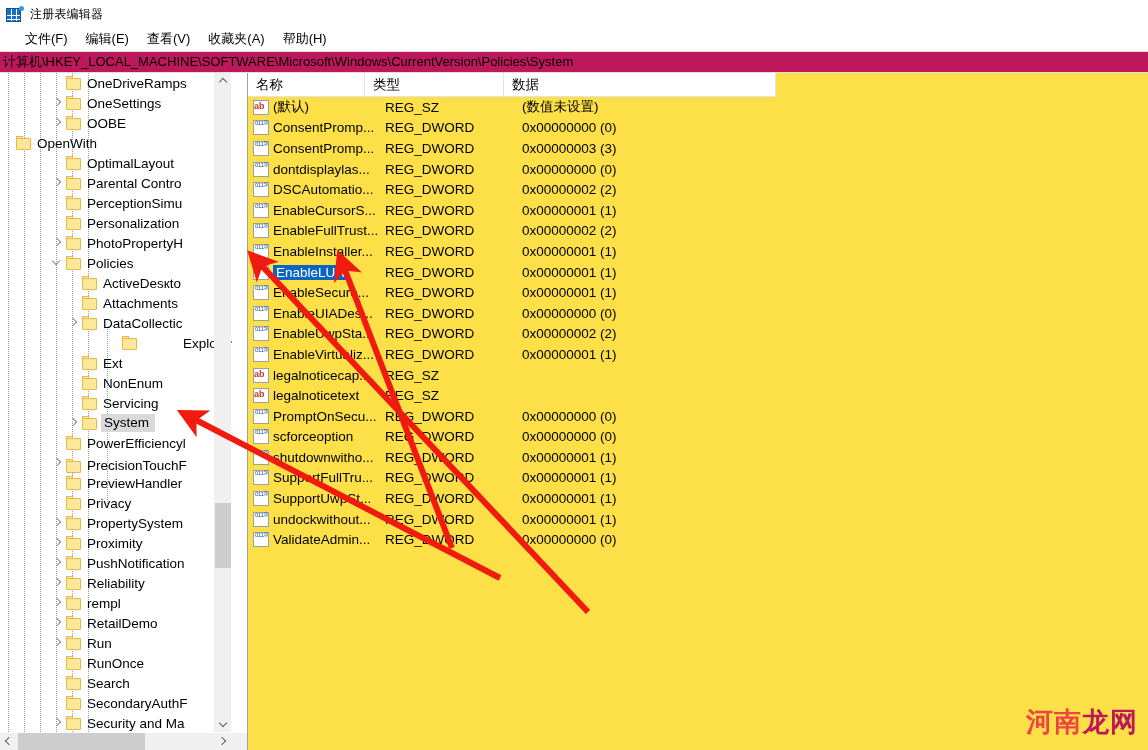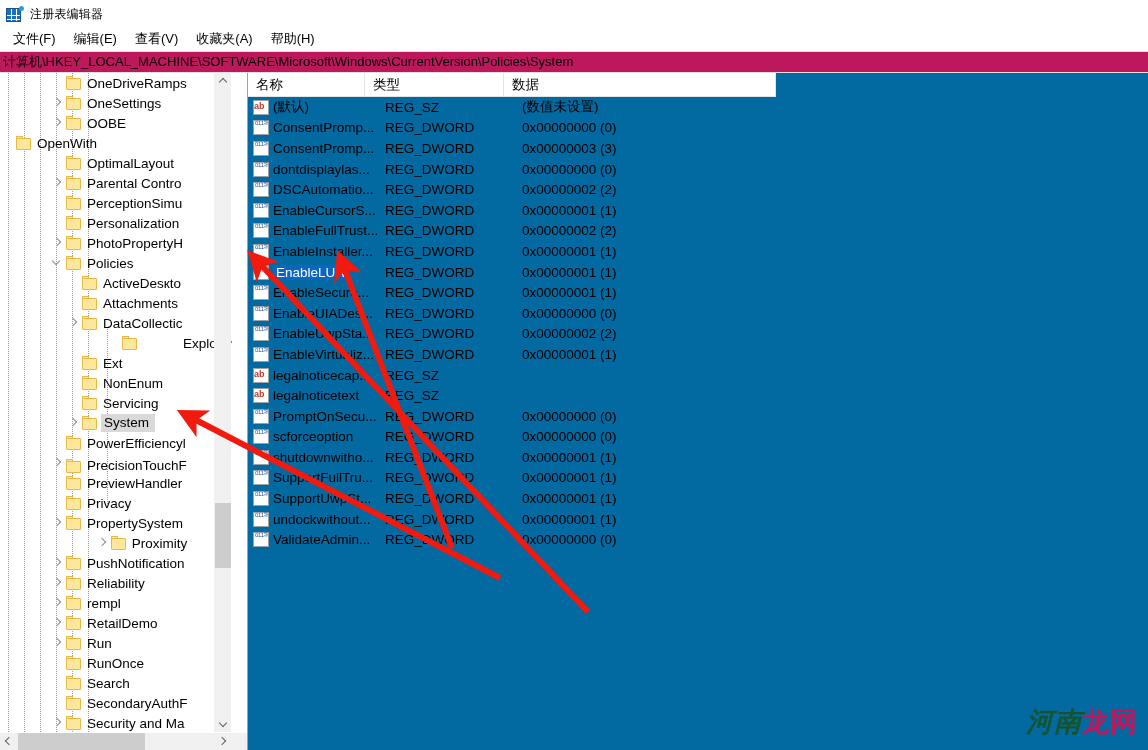--- a/index.html
+++ b/index.html
@@ -62,21 +62,21 @@
     font-size: 12px;
     color: #000;
     letter-spacing: .2px;
   }
 
   
   #menubar {
     height: 22px;
     display: flex;
     align-items: center;
-    padding-left: 4px;
+    padding-left: 16px;
     background: #ffffff;
     font-size: 13px;
   }
   .menu-item {
     padding: 2px 9px 3px 9px;
     cursor: default;
     white-space: nowrap;
     color: #000;
   }
 
@@ -260,21 +260,21 @@
   #tree-hscroll .corner {
     position: absolute; right: 0; top: 0;
     width: 17px; height: 17px;
     background: #f0f0f0;
   }
 
   
   #listpane {
     flex: 1;
     position: relative;
-    background: #0369a1;
+    background: #fde047;
     overflow: hidden;
   }
   #list-header {
     height: 24px;
     display: flex;
     border-bottom: 1px solid #e3e3e3;
     width: 528px;
     box-sizing: border-box;
     font-size: 13.5px;
   }
@@ -360,21 +360,21 @@
 
   
   #watermark {
     position: absolute;
     right: 10px; bottom: 10px;
     font-size: 27px;
     font-weight: bold;
     letter-spacing: 1px;
     font-family: "DejaVu Sans", "Liberation Sans", sans-serif;
   }
-  #watermark .a { color: #14532d; font-style: italic; }
+  #watermark .a { color: #ef4444; }
   #watermark .b { color: #be185d; }
 </style>
 </head>
 <body>
 
 <div id="titlebar">
   <span class="app-icon">
     <span class="grid">
         <span class="hline1"></span>
         <span class="hline2"></span>
@@ -586,21 +586,21 @@
           <span class="tree-label">Privacy</span>
         </div>
         <div class="tree-row" style="padding-left: 50px;">
           <span class="twisty has"></span>
           <span class="folder">
             <span class="tab"></span>
             <span class="body"></span>
           </span>
           <span class="tree-label">PropertySystem</span>
         </div>
-        <div class="tree-row" style="padding-left: 50px; justify-content: center;">
+        <div class="tree-row" style="padding-left: 50px;">
           <span class="twisty has"></span>
           <span class="folder">
             <span class="tab"></span>
             <span class="body"></span>
           </span>
           <span class="tree-label">Proximity</span>
         </div>
         <div class="tree-row" style="padding-left: 50px;">
           <span class="twisty has"></span>
           <span class="folder">

